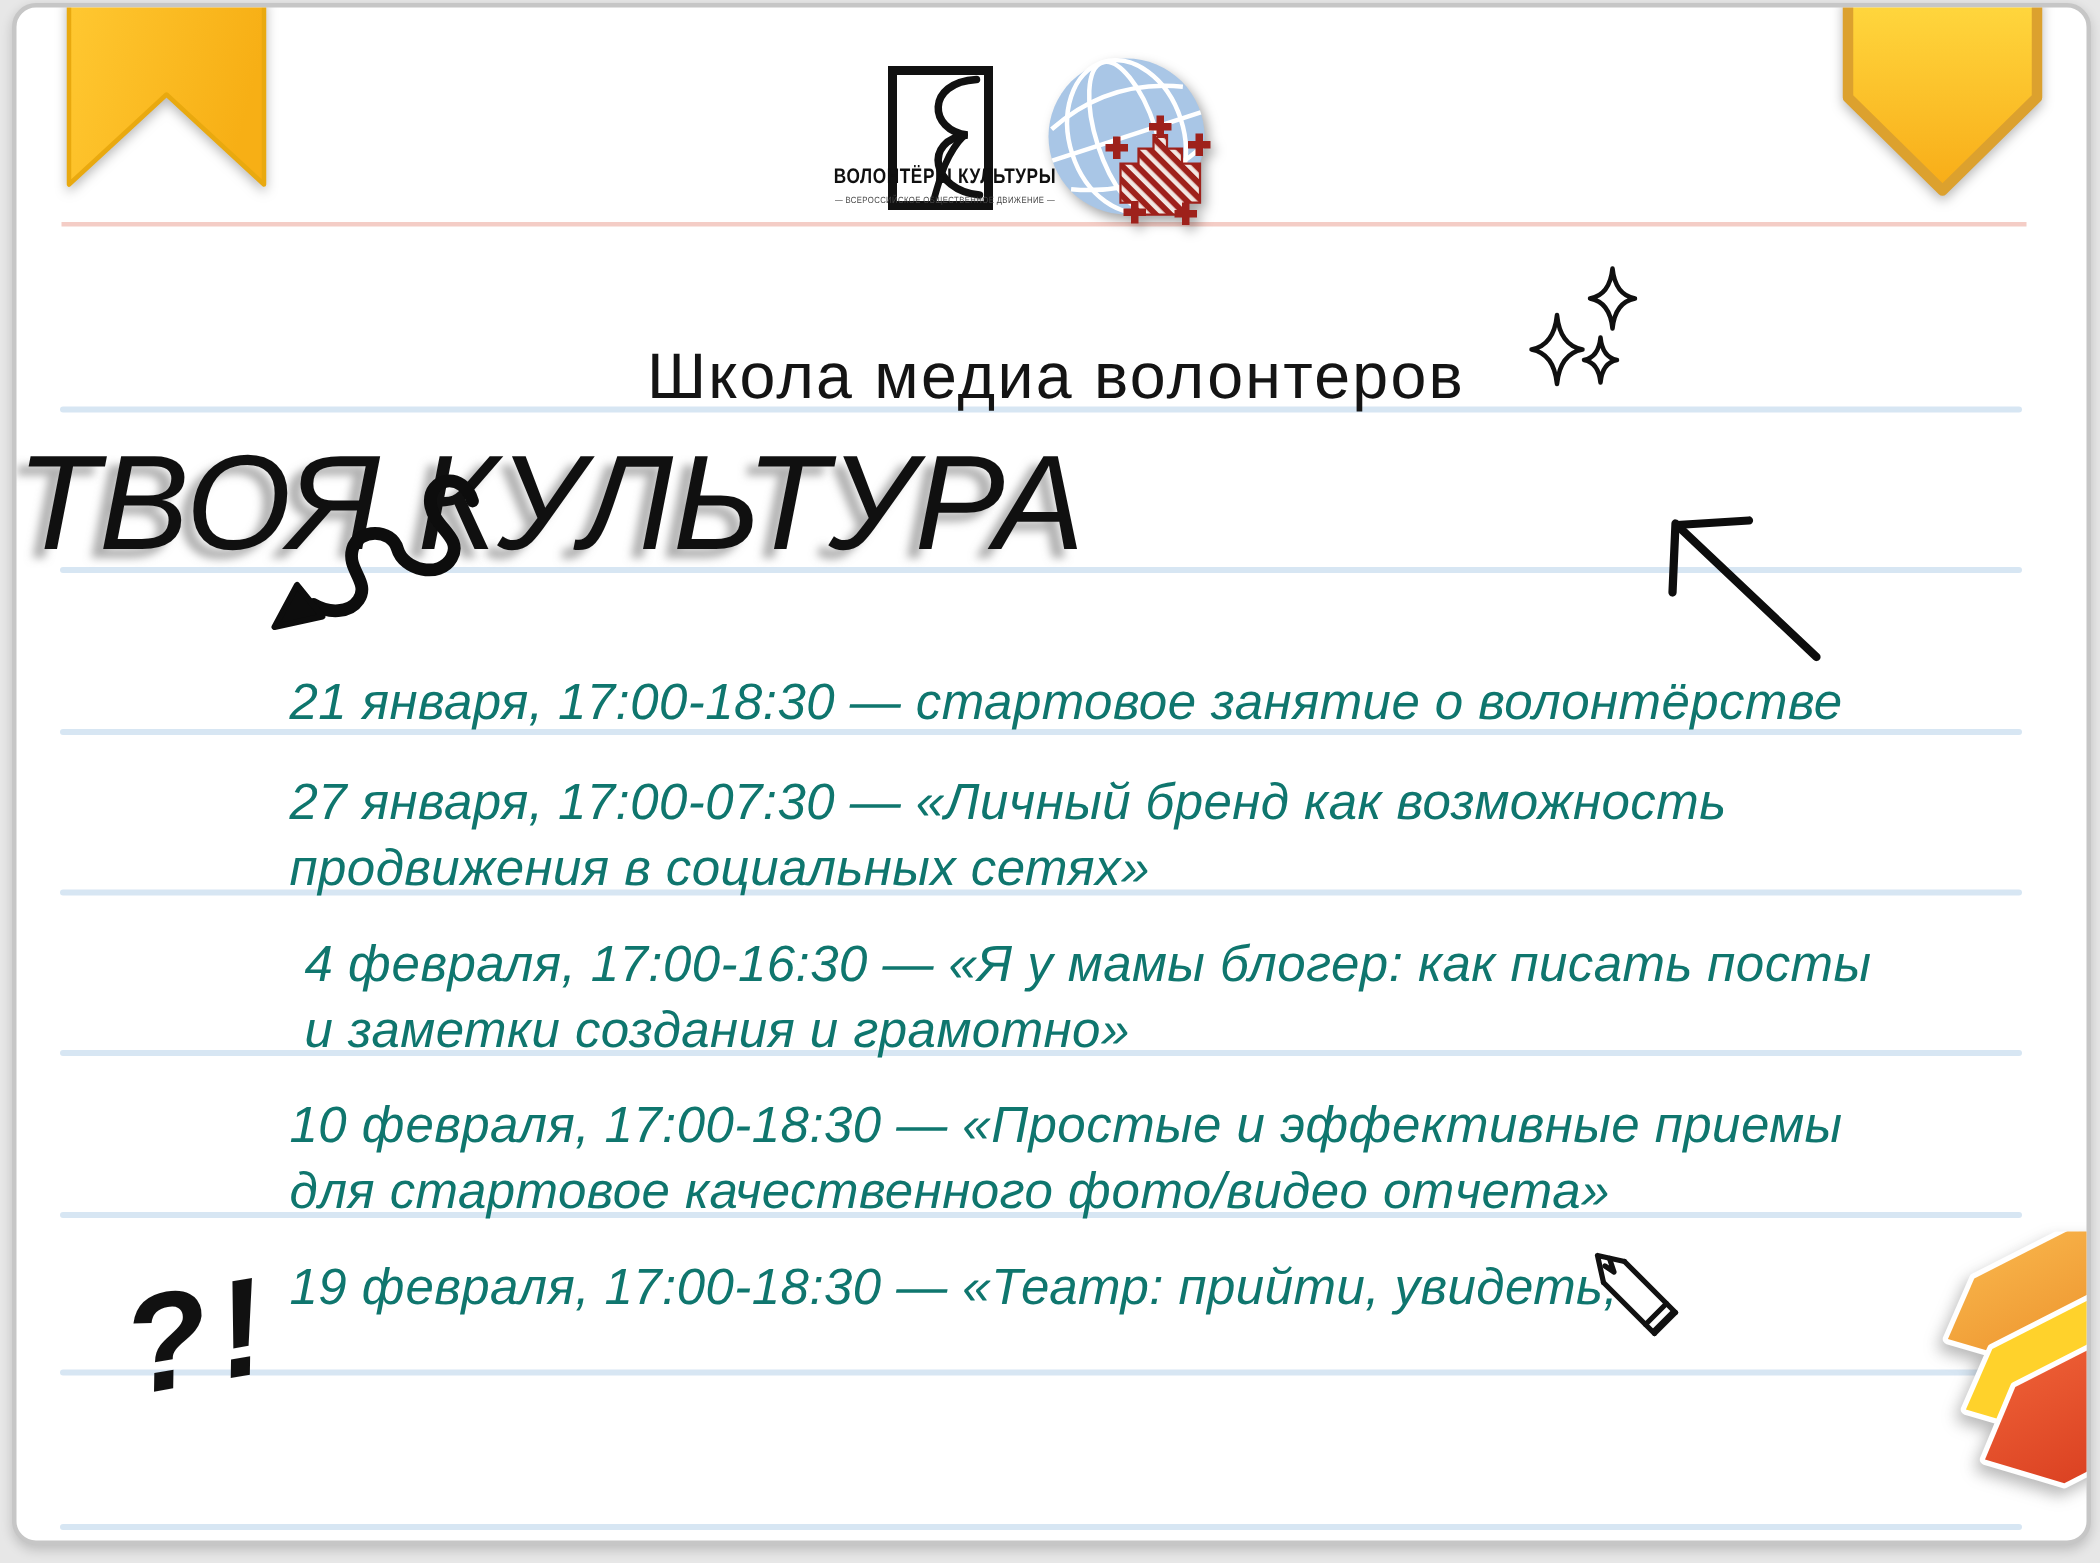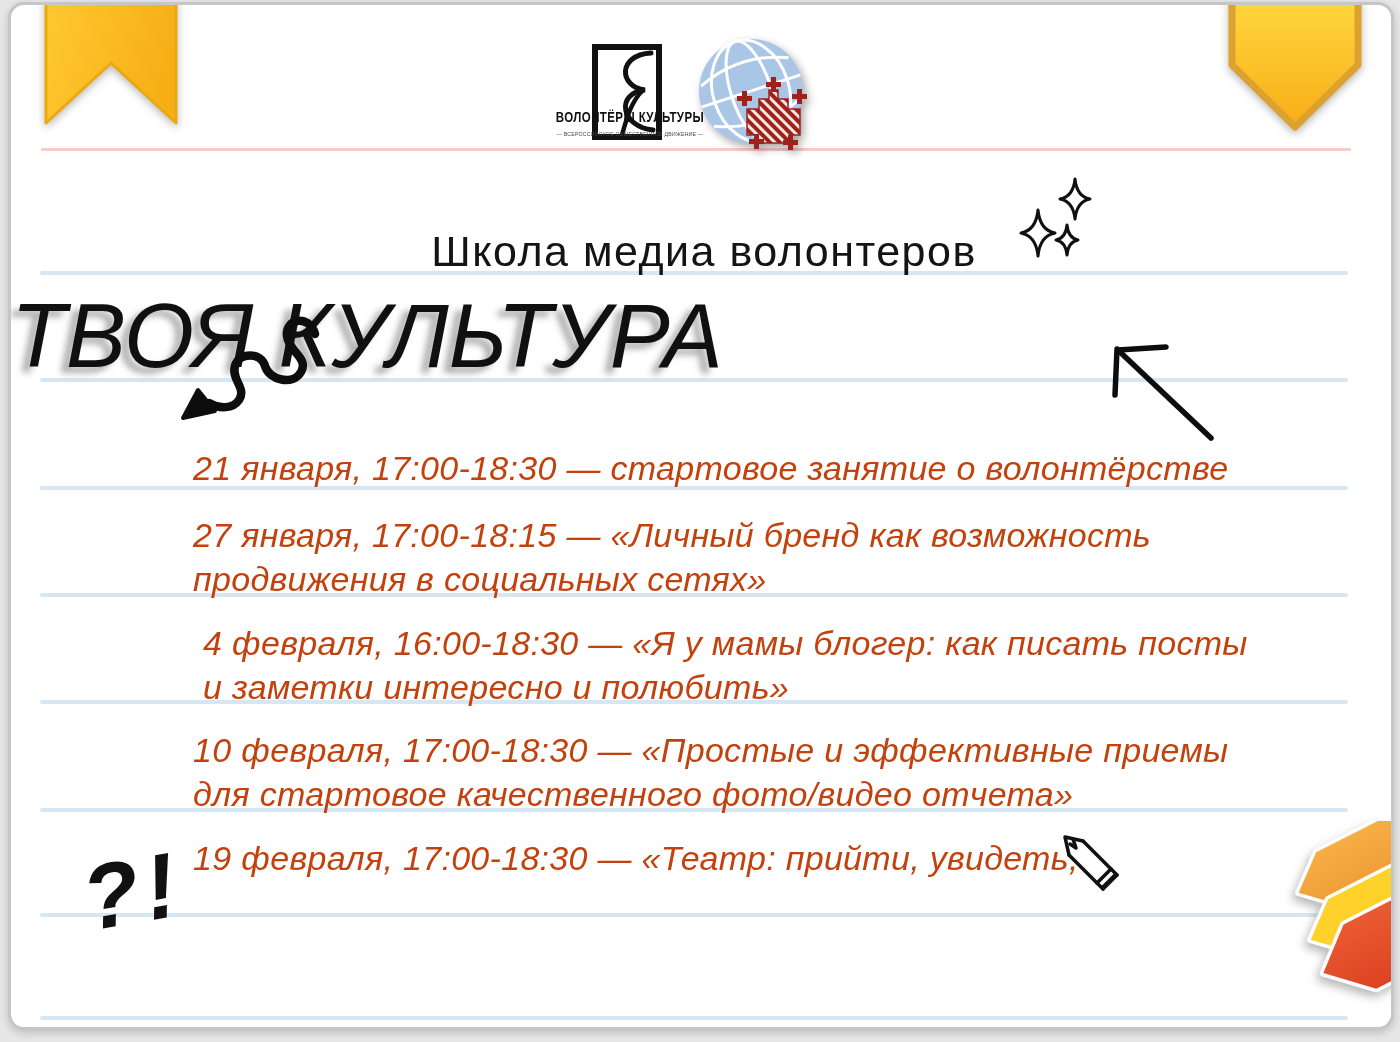--- a/index.html
+++ b/index.html
@@ -40,21 +40,21 @@
     font-size:43px;letter-spacing:1.5px;color:#141414;white-space:nowrap;
   }
   .main-title{
     position:absolute;left:0;top:286px;width:1386px;
     font-style:italic;font-size:90px;line-height:1;color:#101010;
     letter-spacing:0px;white-space:nowrap;
     text-shadow:-8px 6px 6px rgba(110,110,110,.55);
   }
   .sched{
     position:absolute;left:182px;width:1160px;
-    font-style:italic;font-size:34px;line-height:44px;color:#c2410c;
+    font-style:italic;font-size:34px;line-height:44px;color:#0f766e;
     letter-spacing:.3px;
   }
   .sched div{white-space:nowrap;}
   .interj{
     position:absolute;left:72px;top:834px;
     font-style:italic;font-weight:600;font-size:92px;color:#111;
     letter-spacing:6px;transform:rotate(-10deg);transform-origin:center;
   }
   svg{display:block;}
   .shadowed{filter:drop-shadow(-3px 5px 5px rgba(80,80,80,.40));}
@@ -151,26 +151,26 @@
       <path d="M12,14 L103,100"></path>
       <path d="M10,12 L58,9"></path>
       <path d="M9,11 L7,57"></path>
     </g>
   </svg>
 
   <div class="sched" style="top:441px">
     <div>21 января, 17:00-18:30 —  стартовое занятие о волонтёрстве</div>
   </div>
   <div class="sched" style="top:508px">
-    <div>27 января, 17:00-18:15 — «Личный бренд как возможность</div>
+    <div>27 января, 17:00-07:30 — «Личный бренд как возможность</div>
     <div>продвижения в социальных сетях»</div>
   </div>
   <div class="sched" style="top:616px;left:192px">
-    <div>4 февраля, 16:00-18:30  — «Я у мамы блогер: как писать посты</div>
-    <div>и заметки интересно и полюбить»</div>
+    <div>4 февраля, 17:00-16:30  — «Я у мамы блогер: как писать посты</div>
+    <div>и заметки создания и грамотно»</div>
   </div>
   <div class="sched" style="top:723px">
     <div>10 февраля, 17:00-18:30 — «Простые и эффективные приемы</div>
     <div>для стартовое качественного фото/видео отчета»</div>
   </div>
   <div class="sched" style="top:831px">
     <div>19 февраля, 17:00-18:30 — «Театр: прийти, увидеть,</div>
   </div>
 
   <div class="interj">?!</div>

